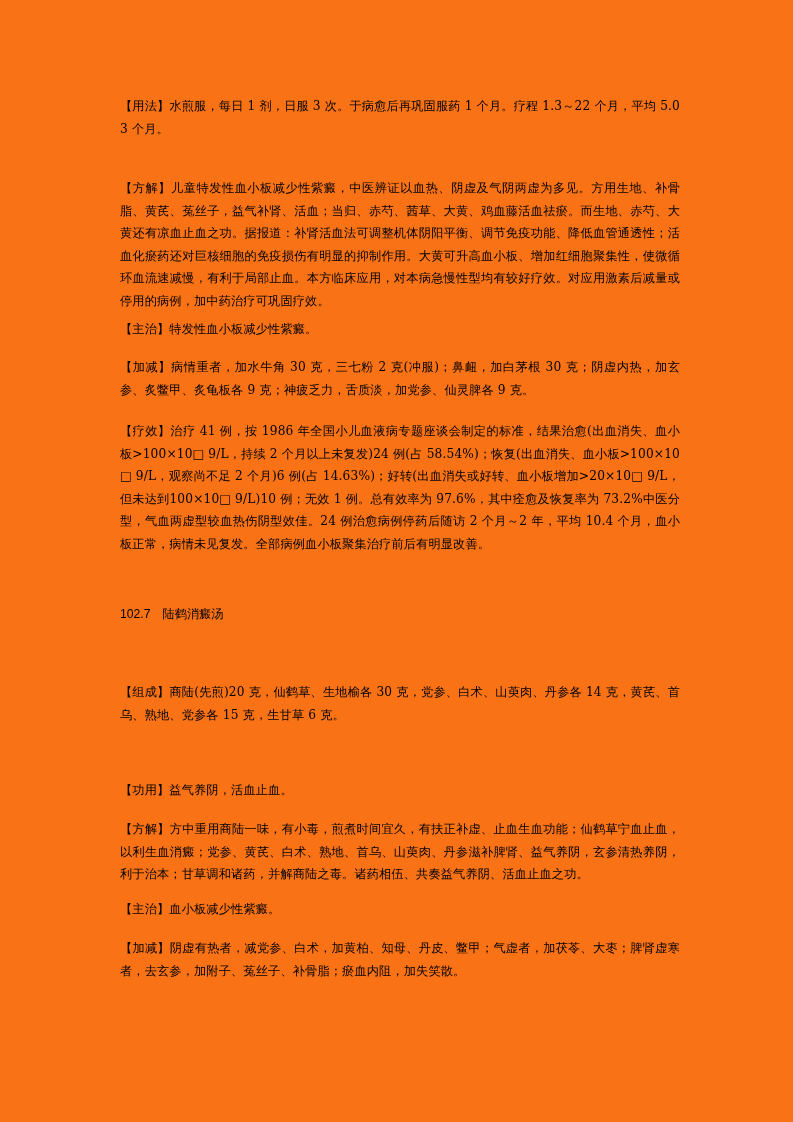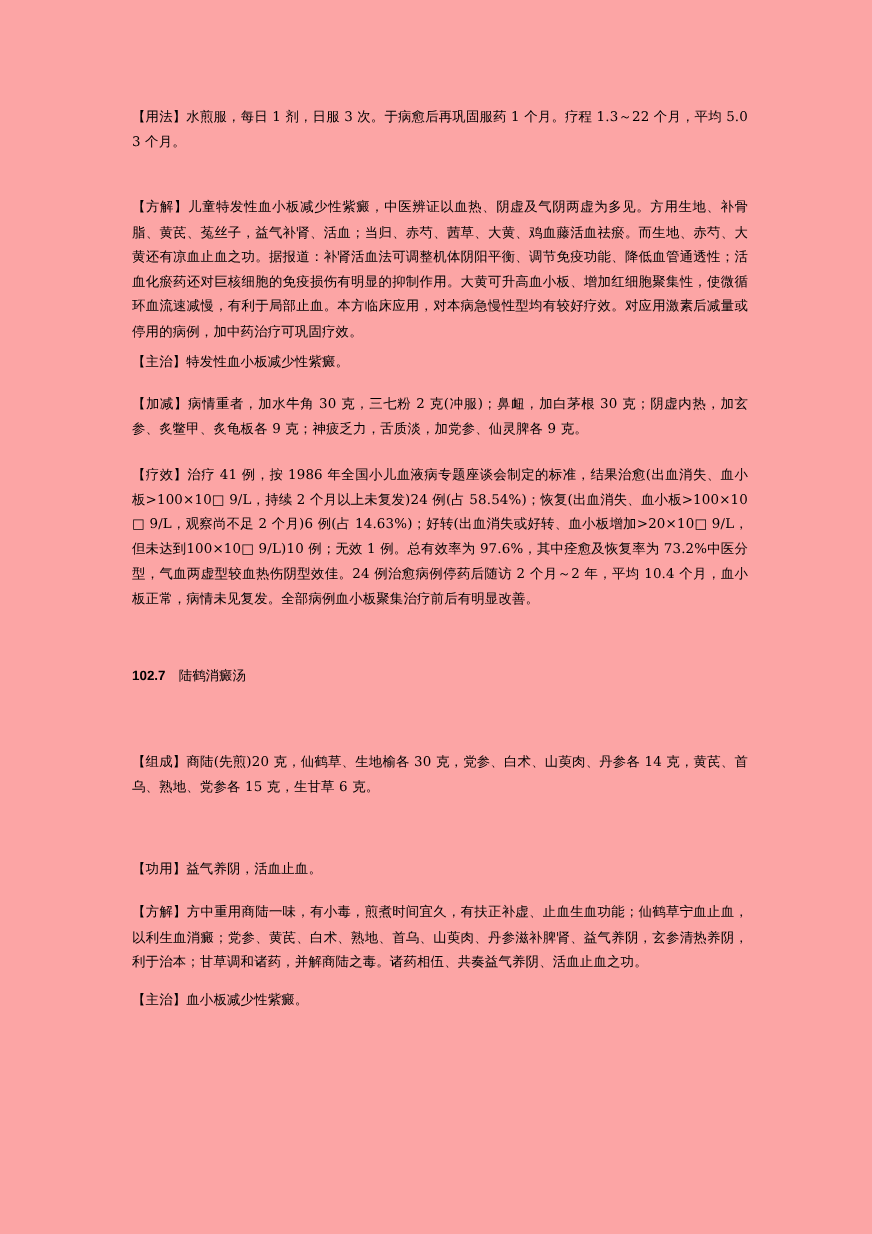--- a/index.html
+++ b/index.html
@@ -13,21 +13,21 @@
       position: relative;
       overflow: hidden;
       font-family: "DejaVu Serif", "Liberation Serif", serif;
       color: #000000;
     }
     .page {
       position: absolute;
       left: 0; top: 0;
       width: 793px;
       height: 1122px;
-      background: #fca5a5;
+      background: #f97316;
     }
     .para {
       position: absolute;
       left: 120px;
       width: 560px;
       font-size: 12.2px;
       line-height: 22.5px;
       letter-spacing: 0.15px;
       text-align: justify;
       margin: 0;
@@ -37,21 +37,20 @@
     .heading {
       position: absolute;
       left: 120px;
       font-size: 12.2px;
       line-height: 20px;
       margin: 0;
     }
     .heading .num {
       font-family: "Liberation Sans", sans-serif;
       margin-right: 12px;
-      font-weight: bold;
     }
     .label {
       font-family: "DejaVu Serif", "Liberation Serif", serif;
     }
   </style>
 </head>
 <body>
 
 <div class="page">
 
@@ -91,14 +90,17 @@
   </p>
 
   <p class="para" style="top:898px;">
     <span class="label">【主治】</span><span>血小板减少性紫癜。</span>
   </p>
 
   <p class="para" style="top:818px;">
     <span class="label">【方解】</span><span>方中重用商陆一味，有小毒，煎煮时间宜久，有扶正补虚、止血生血功能；仙鹤草宁血止血，以利生血消癜；党参、黄芪、白术、熟地、首乌、山萸肉、丹参滋补脾肾、益气养阴，玄参清热养阴，利于治本；甘草调和诸药，并解商陆之毒。诸药相伍、共奏益气养阴、活血止血之功。</span>
   </p>
 
+  <p class="para" style="top:937px;">
+    <span class="label">【加减】</span><span>阴虚有热者，减党参、白术，加黄柏、知母、丹皮、鳖甲；气虚者，加茯苓、大枣；脾肾虚寒者，去玄参，加附子、菟丝子、补骨脂；瘀血内阻，加失笑散。</span>
+  </p>
 
 </div>
 
 </body></html>

